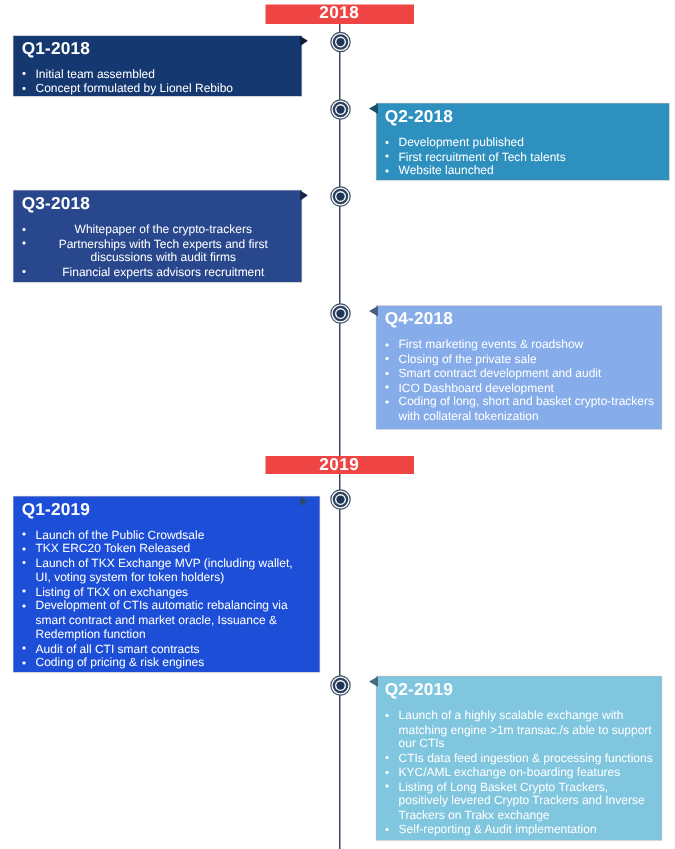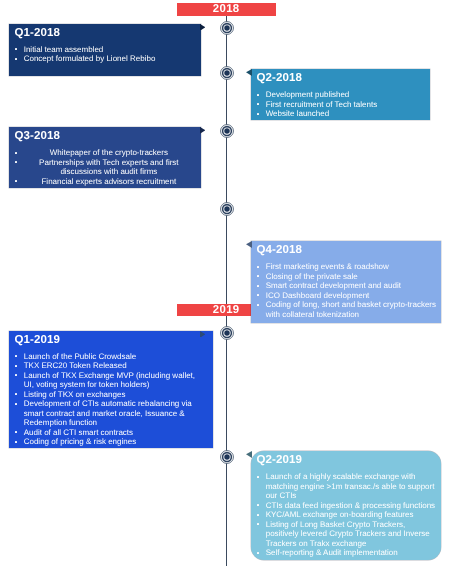--- a/index.html
+++ b/index.html
@@ -162,33 +162,33 @@
     <div class="marker" style="top: 457px;">
         <svg width="14" height="14" viewBox="0 0 14 14" aria-hidden="true">
           <circle cx="7" cy="7" r="6.45" fill="#ffffff" stroke="#3c4f66" stroke-width="0.8"></circle>
           <circle cx="7" cy="7" r="4.4" fill="#ffffff" stroke="#2e4360" stroke-width="1.55"></circle>
           <circle cx="7" cy="7" r="2.75" fill="#1d3557"></circle>
         </svg>
       </div>
   </div>
 
   <div id="cards">
-    <div class="card card-left" id="card-q1-2018" style="left: 8.5px; top: 23.5px; width: 192.5px; height: 52px; background: rgb(21, 56, 113); padding-left: 13px;">
+    <div class="card card-left" id="card-q1-2018" style="left: 8.5px; top: 23.5px; width: 192.5px; height: 40px; background: rgb(21, 56, 113); padding-left: 13px;">
       <div class="arrow" style="left: 191.5px;">
           <svg width="5.4" height="6.8" viewBox="0 0 5.4 6.8">
             <path d="M0 0 L5.4 3.15 L0 6.8 Z" fill="rgb(12,31,62)"></path>
           </svg>
         </div>
       <div class="ttl">Q1-2018</div>
       <ul>
         <li>Initial team assembled</li>
         <li>Concept formulated by Lionel Rebibo</li>
       </ul>
     </div>
-    <div class="card card-right" id="card-q2-2018" style="left: 250.5px; top: 69px; width: 179px; height: 51px; background: rgb(46, 144, 191);">
+    <div class="card card-right" id="card-q2-2018" style="left: 250.5px; top: 69px; width: 195px; height: 51px; background: rgb(46, 144, 191);">
       <div class="arrow" style="left: -5px;">
           <svg width="6" height="7" viewBox="0 0 6 7">
             <path d="M6 0 L0 3.3 L6 7 Z" fill="rgb(25,79,105)"></path>
           </svg>
         </div>
       <div class="ttl">Q2-2018</div>
       <ul>
         <li>Development published</li>
         <li>First recruitment of Tech talents</li>
         <li>Website launched</li>
@@ -200,21 +200,21 @@
             <path d="M0 0 L5.4 3.15 L0 6.8 Z" fill="rgb(22,39,77)"></path>
           </svg>
         </div>
       <div class="ttl">Q3-2018</div>
       <ul>
         <li>Whitepaper of the crypto-trackers</li>
         <li>Partnerships with Tech experts and first discussions with audit firms</li>
         <li>Financial experts advisors recruitment</li>
       </ul>
     </div>
-    <div class="card card-right" id="card-q4-2018" style="left: 250.5px; top: 204px; width: 190.5px; height: 82px; background: rgb(134, 172, 233); margin-top: 37px;">
+    <div class="card card-right" id="card-q4-2018" style="left: 250.5px; top: 204px; width: 190.5px; height: 82px; background: rgb(134, 172, 233);">
       <div class="arrow" style="left: -5px;">
           <svg width="6" height="7" viewBox="0 0 6 7">
             <path d="M6 0 L0 3.3 L6 7 Z" fill="rgb(74,95,128)"></path>
           </svg>
         </div>
       <div class="ttl">Q4-2018</div>
       <ul>
         <li>First marketing events &amp; roadshow</li>
         <li>Closing of the private sale</li>
         <li>Smart contract development and audit</li>
@@ -232,21 +232,21 @@
       <ul>
         <li>Launch of the Public Crowdsale</li>
         <li>TKX ERC20 Token Released</li>
         <li>Launch of TKX Exchange MVP (including wallet, UI, voting system for token holders)</li>
         <li>Listing of TKX on exchanges</li>
         <li>Development of CTIs automatic rebalancing via smart contract and market oracle, Issuance &amp; Redemption function</li>
         <li>Audit of all CTI smart contracts</li>
         <li>Coding of pricing &amp; risk engines</li>
       </ul>
     </div>
-    <div class="card card-right" id="card-q2-2019" style="left: 250.5px; top: 451px; width: 190.5px; height: 108.5px; background: rgb(128, 198, 222); border-radius: 13px;">
+    <div class="card card-right" id="card-q2-2019" style="left: 250.5px; top: 451px; width: 190.5px; height: 108.5px; background: rgb(128, 198, 222);">
       <div class="arrow" style="left: -5px;">
           <svg width="6" height="7" viewBox="0 0 6 7">
             <path d="M6 0 L0 3.3 L6 7 Z" fill="rgb(70,109,122)"></path>
           </svg>
         </div>
       <div class="ttl">Q2-2019</div>
       <ul>
         <li>Launch of a highly scalable exchange with matching engine &gt;1m transac./s able to support our CTIs</li>
         <li>CTIs data feed ingestion &amp; processing functions</li>
         <li>KYC/AML exchange on-boarding features</li>

